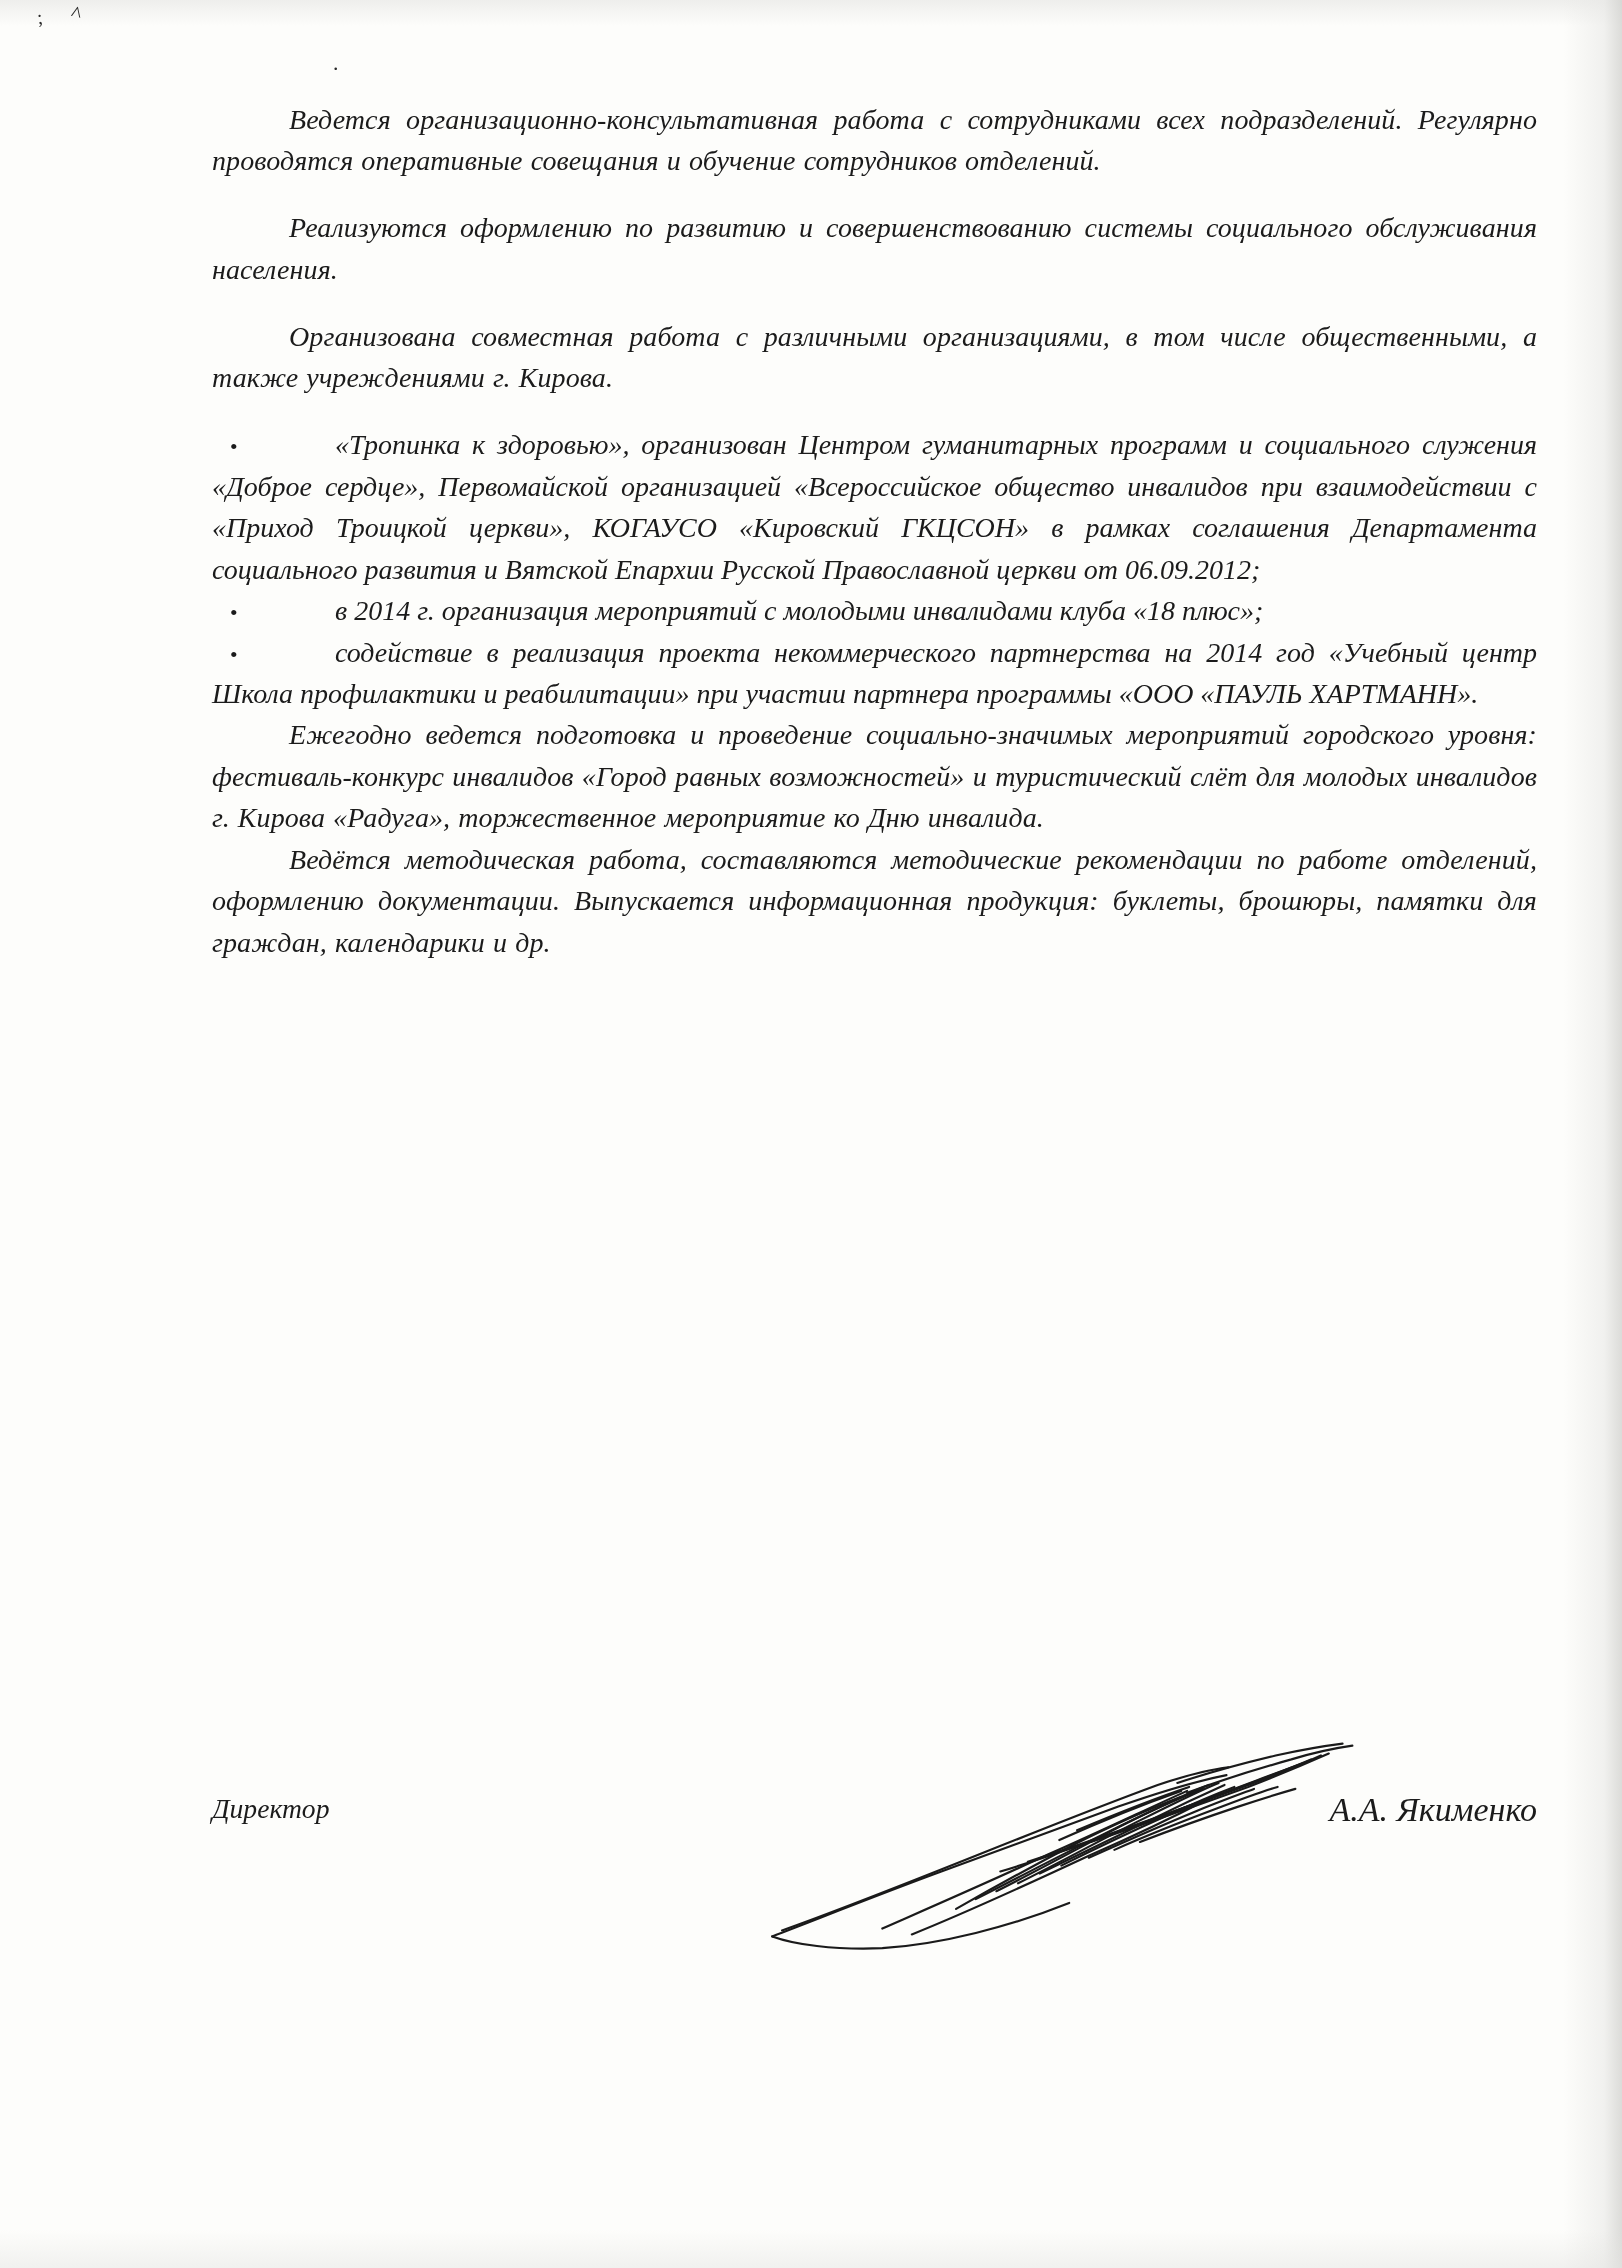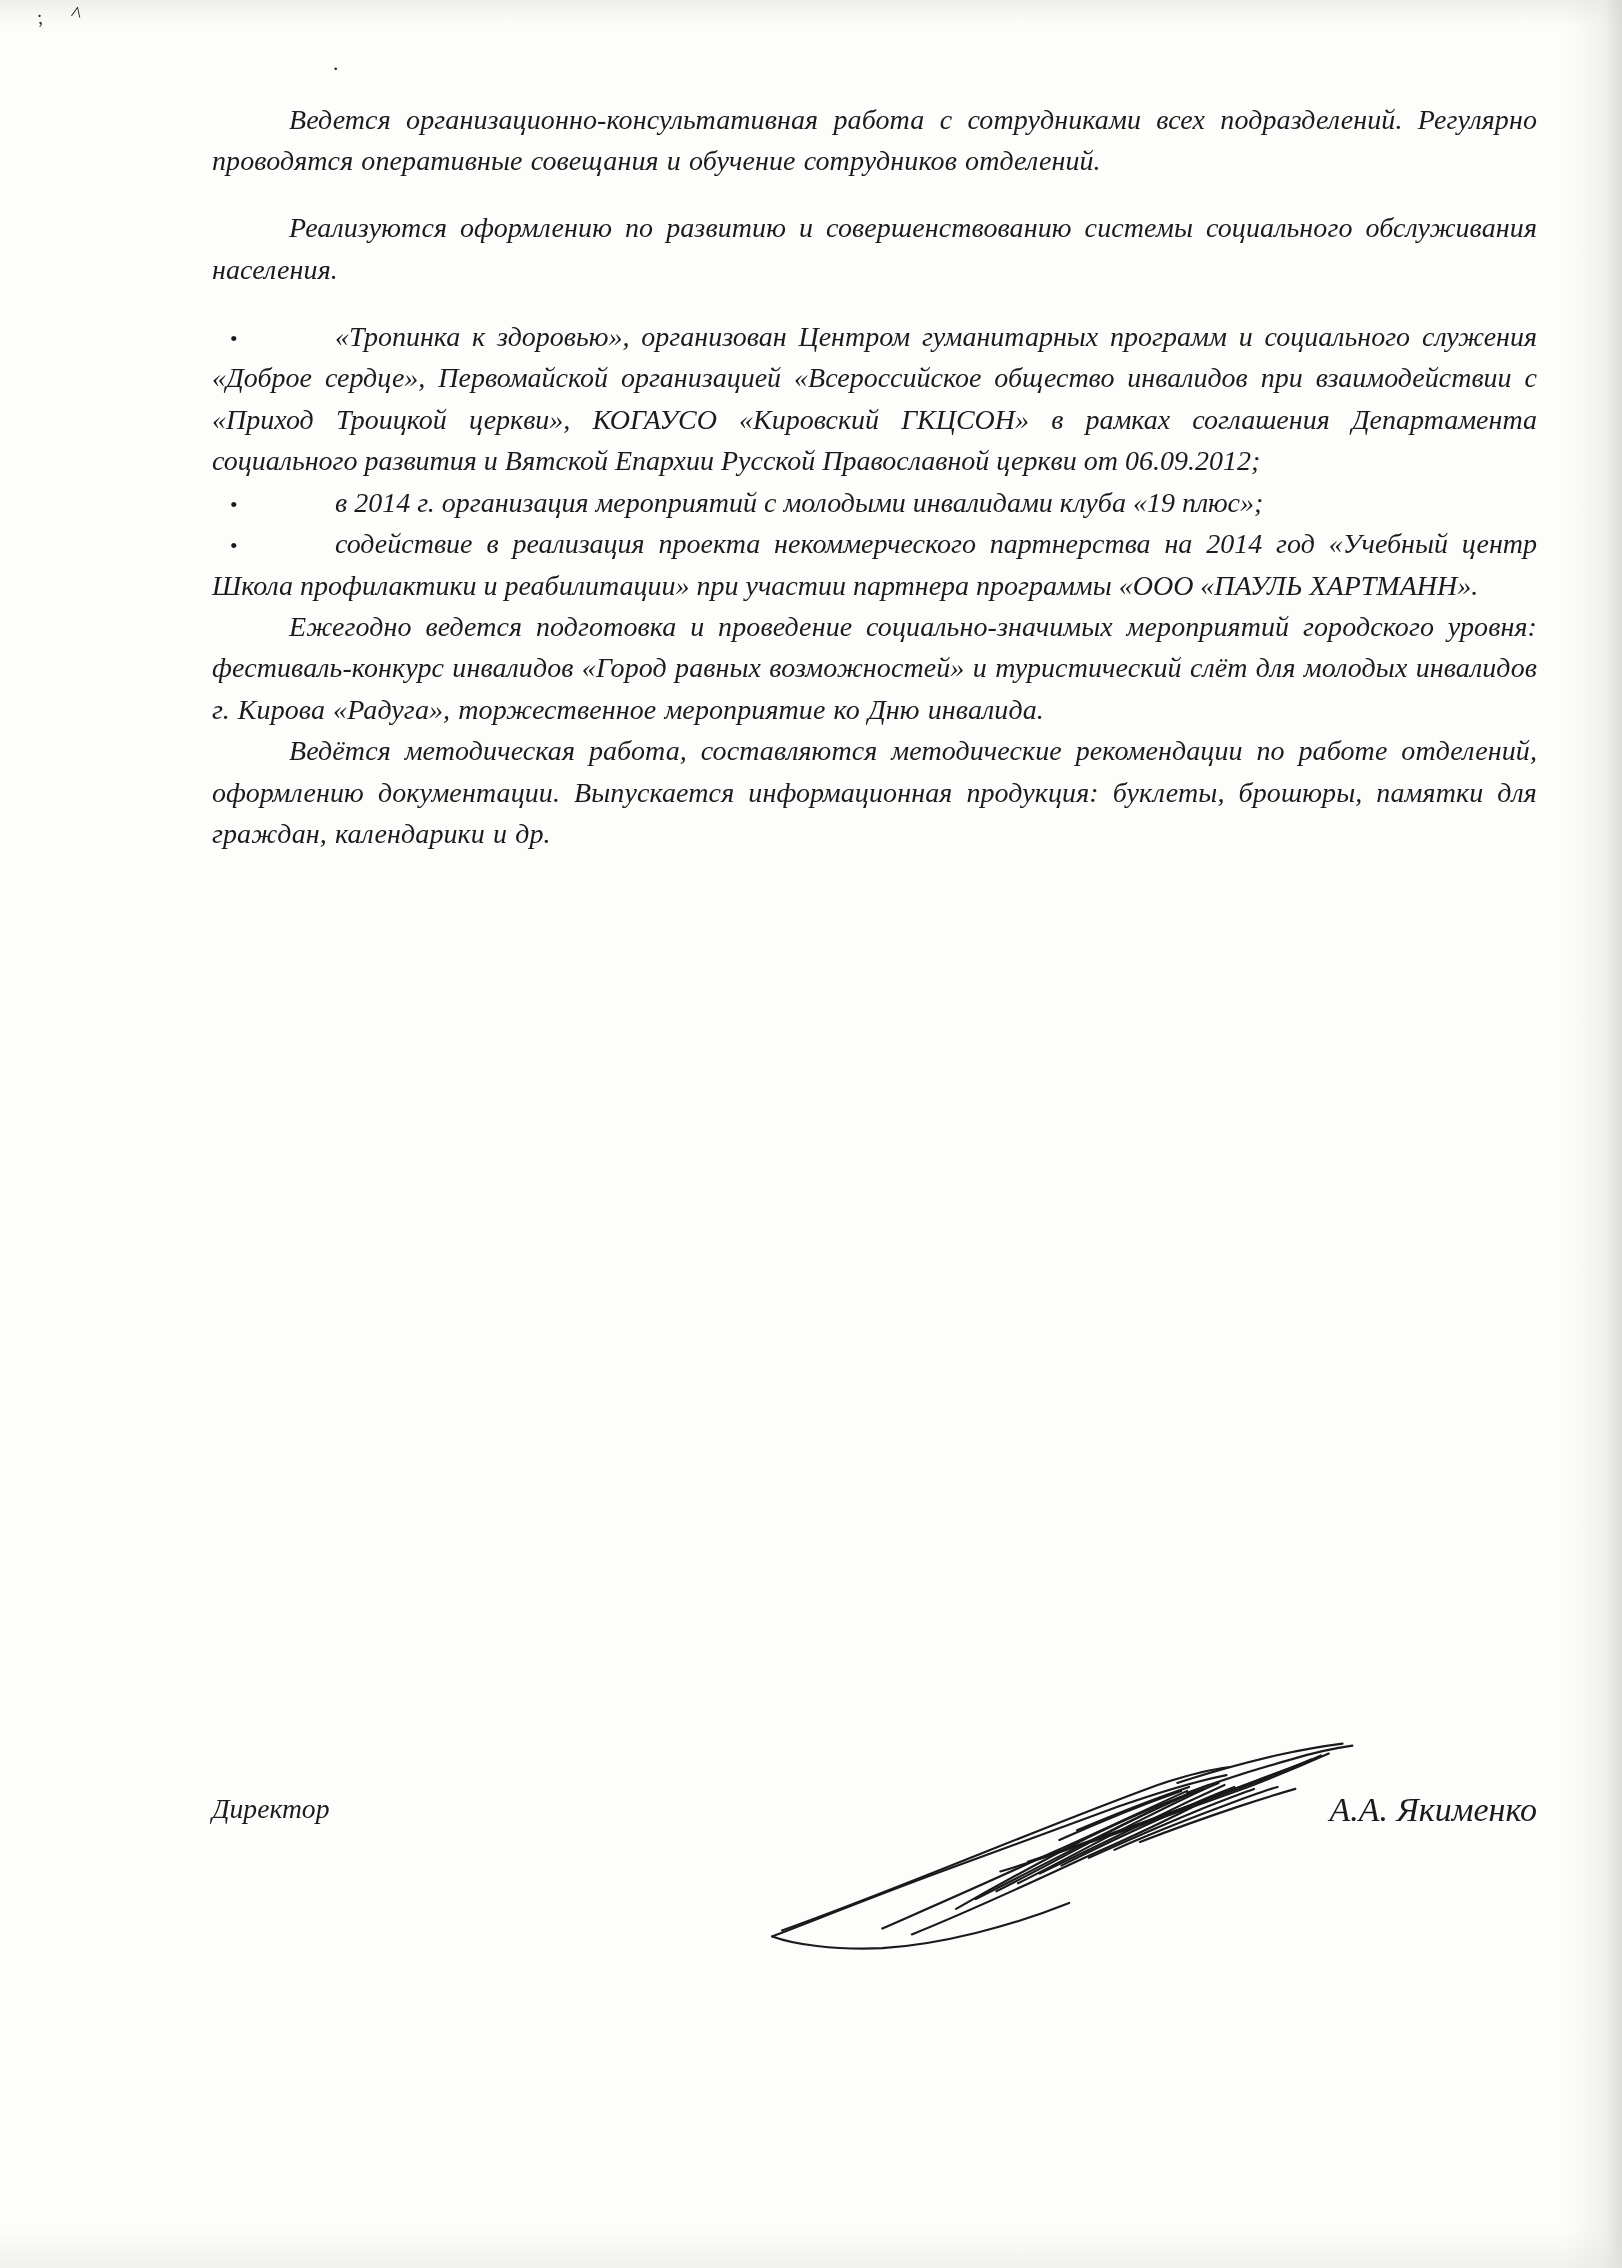--- a/index.html
+++ b/index.html
@@ -152,27 +152,28 @@
   <div class="scan-edge-bottom"></div>
 
   <span class="stray-mark stray-mark-a">;</span>
   <span class="stray-mark stray-mark-b">^</span>
   <span class="stray-mark stray-dot">.</span>
 
   <div class="doc-body">
 
     <p class="para gap">Ведется организационно-консультативная работа с сотрудниками всех подразделений. Регулярно проводятся оперативные совещания и обучение сотрудников отделений.</p>
     <p class="para gap">Реализуются оформлению по развитию и совершенствованию системы социального обслуживания населения.</p>
+    <p class="para gap">Организована совместная работа с различными организациями, в том числе общественными, а также учреждениями г. Кирова.</p>
 
     <ul class="bullets">
       <li class="bullet-item">
         <span class="bullet-glyph">•</span><span class="bullet-text">«Тропинка к здоровью», организован Центром гуманитарных программ и социального служения «Доброе сердце», Первомайской организацией «Всероссийское общество инвалидов при взаимодействии с «Приход Троицкой церкви», КОГАУСО «Кировский ГКЦСОН» в рамках соглашения Департамента социального развития и Вятской Епархии Русской Православной церкви от 06.09.2012;</span>
       </li>
       <li class="bullet-item">
-        <span class="bullet-glyph">•</span><span class="bullet-text">в 2014 г. организация мероприятий с молодыми инвалидами клуба «19 плюс»;</span>
+        <span class="bullet-glyph">•</span><span class="bullet-text">в 2014 г. организация мероприятий с молодыми инвалидами клуба «18 плюс»;</span>
       </li>
       <li class="bullet-item">
         <span class="bullet-glyph">•</span><span class="bullet-text">содействие в реализация проекта некоммерческого партнерства на 2014 год «Учебный центр Школа профилактики и реабилитации» при участии партнера программы «ООО «ПАУЛЬ ХАРТМАНН».</span>
       </li>
     </ul>
 
     <p class="para tight">Ежегодно ведется подготовка и проведение социально-значимых мероприятий городского уровня: фестиваль-конкурс инвалидов «Город равных возможностей» и туристический слёт для молодых инвалидов г. Кирова «Радуга», торжественное мероприятие ко Дню инвалида.</p>
     <p class="para tight">Ведётся методическая работа, составляются методические рекомендации по работе отделений, оформлению документации. Выпускается информационная продукция: буклеты, брошюры, памятки для граждан, календарики и др.</p>
 
   </div>

